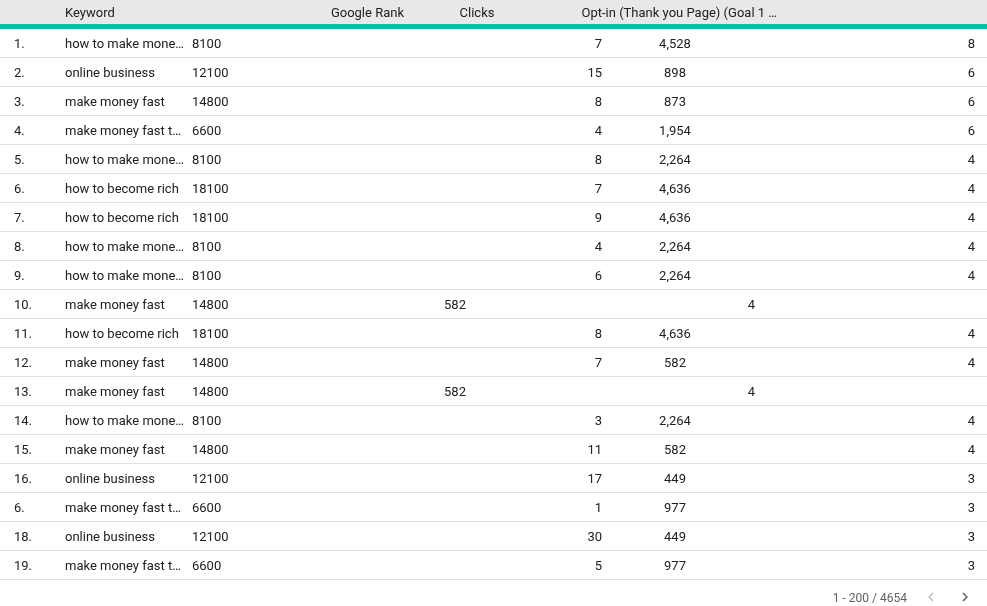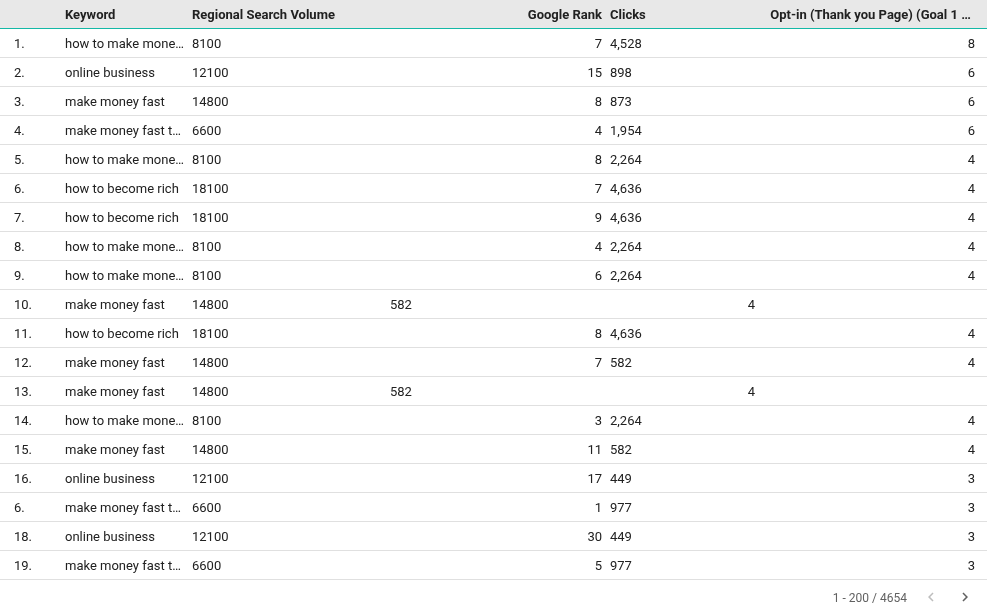--- a/index.html
+++ b/index.html
@@ -13,22 +13,22 @@
       color: #212121;
       background: #fff;
       width: 987px;
     }
     .table-container {
       width: 100%;
     }
     .header-row {
       display: flex;
       background: #e8e8e8;
-      border-bottom: 1px solid #14b8a6;
-      font-weight: 700;
+      border-bottom: 5px solid #14b8a6;
+      font-weight: 400;
       color: #212121;
       height: 29px;
       align-items: center;
     }
     .data-row {
       display: flex;
       border-bottom: 1px solid #e0e0e0;
       height: 29px;
       align-items: center;
     }
@@ -53,32 +53,32 @@
       text-align: left;
     }
     .col-rank {
       width: 220px;
       padding-right: 8px;
       text-align: right;
     }
     .col-clicks {
       width: 150px;
       padding-right: 20px;
-      text-align: left;
+      text-align: center;
     }
     .col-optin {
       width: 227px;
       padding-right: 12px;
       text-align: right;
       white-space: nowrap;
       overflow: hidden;
       text-overflow: ellipsis;
     }
     .header-row .col-optin {
-      text-align: center;
+      text-align: right;
       padding-left: 6px;
     }
     .footer {
       display: flex;
       justify-content: flex-end;
       align-items: center;
       padding: 8px 12px 4px 8px;
       font-size: 12px;
       color: #616161;
       gap: 14px;
@@ -102,21 +102,20 @@
     }
   </style>
 </head>
 <body>
 
 <div class="table-container">
 
   <div class="header-row">
     <div class="col-index"></div>
     <div class="col-keyword">Keyword</div>
-    <div class="col-volume">Regional Search Volume</div>
     <div class="col-rank">Google Rank</div>
     <div class="col-clicks">Clicks</div>
     <div class="col-optin">Opt-in (Thank you Page) (Goal 1 …</div>
   </div>
 
   <div id="rows-container">
       <div class="data-row">
         <div class="col-index">1.</div>
         <div class="col-keyword">how to make mone…</div>
         <div class="col-volume">8100</div>

